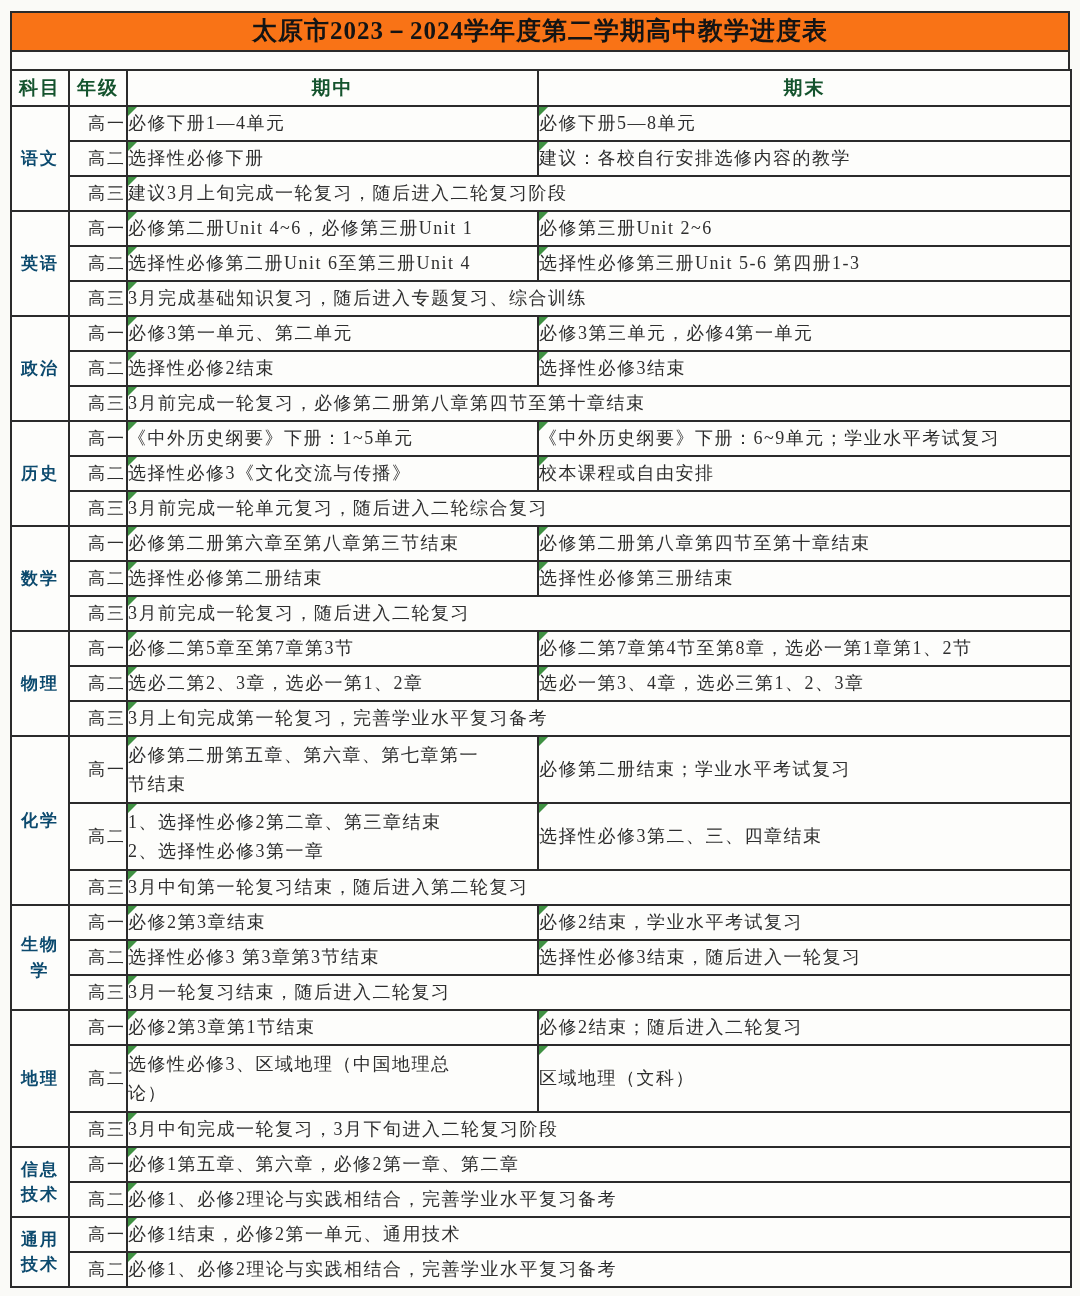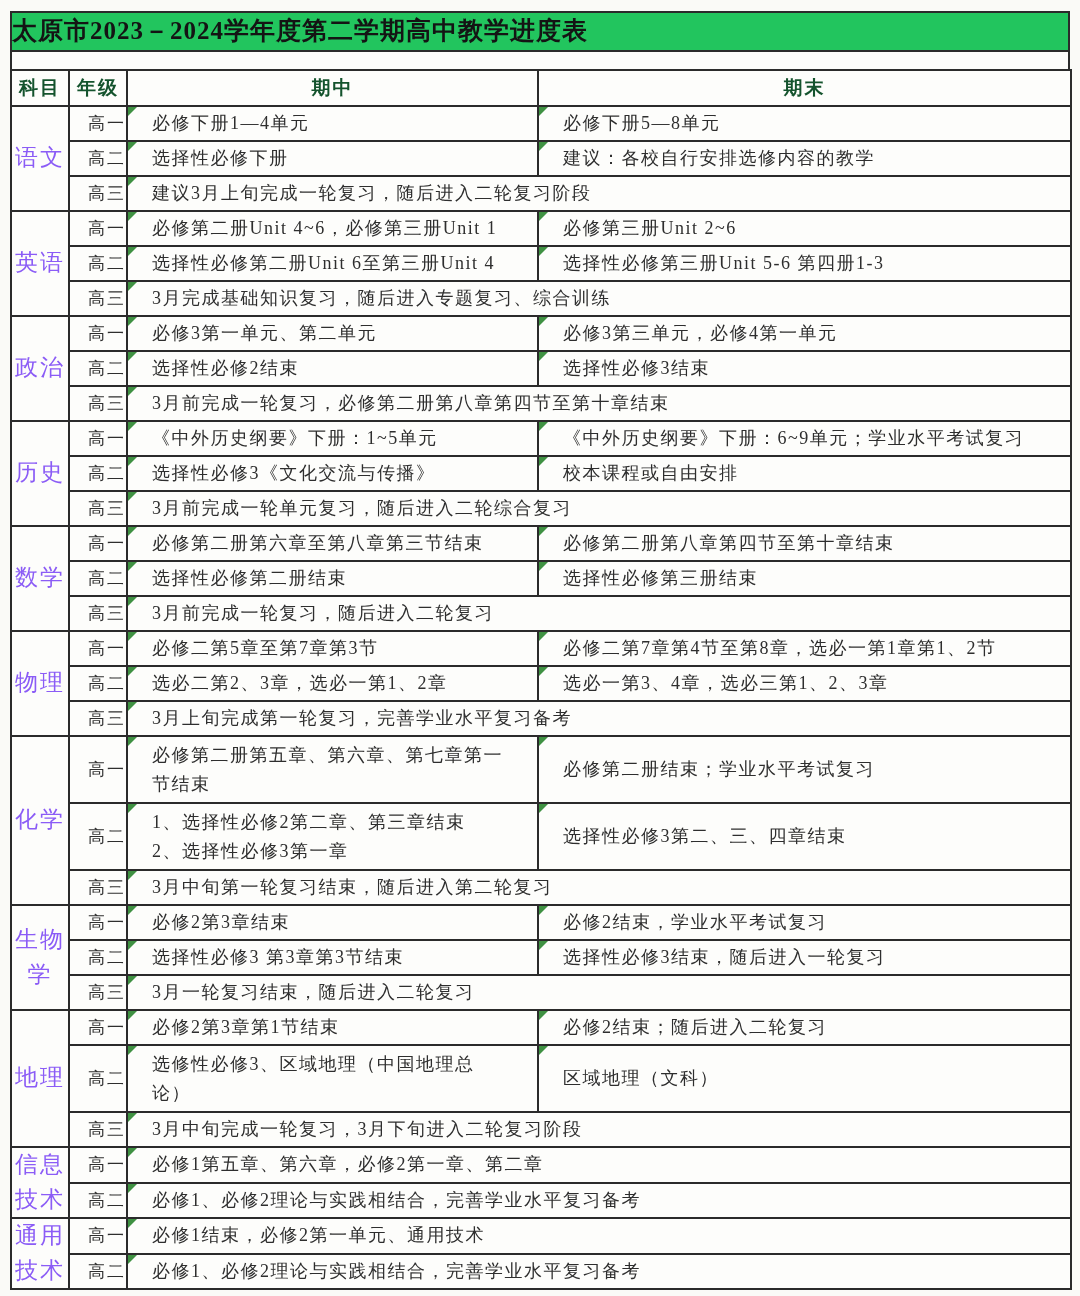--- a/index.html
+++ b/index.html
@@ -10,45 +10,45 @@
     color:#2e2e2e;
     position:relative;
     overflow:hidden;
   }
   .page{position:absolute;inset:0;background:#fafaf7;}
   .wrap{position:absolute;left:10px;top:11px;width:1060px;}
   .title{
     box-sizing:border-box;
     border:2px solid #2b2b2b;
     height:41px;line-height:36px;
-    text-align:left;font-weight:bold;
+    text-align:center;font-weight:bold;
     font-size:25px;letter-spacing:1px;
-    color:#141414;background:#22c55e;
+    color:#141414;background:#f97316;
   }
   .gap{
     box-sizing:border-box;height:17px;
     border-left:2px solid #2b2b2b;border-right:2px solid #2b2b2b;
     background:#fcfcfa;
   }
   table{
     border-collapse:collapse;width:1060px;table-layout:fixed;
     background:#fdfdfb;
   }
   td,th{box-sizing:border-box;border:2px solid #2b2b2b;padding:0;overflow:hidden;}
   th{font-size:19px;font-weight:bold;height:36px;letter-spacing:2px;color:#14532d;}
   tr.std{height:35px;}
   tr.tall{height:67px;}
   td.subject{
-    font-weight:normal;font-size:23px;text-align:center;
-    letter-spacing:2px;line-height:1.5;padding:0 3px;color:#8b5cf6;
+    font-weight:bold;font-size:17px;text-align:center;
+    letter-spacing:2px;line-height:1.5;padding:0 3px;color:#0c4a6e;
   }
   td.grade{font-size:17px;text-align:right;letter-spacing:2px;}
   td.content{
     position:relative;font-size:18px;letter-spacing:1.5px;
-    padding:2px 24px;line-height:1.6;vertical-align:middle;
+    padding:2px 0;line-height:1.6;vertical-align:middle;
   }
   .ct{white-space:pre-line;}
   .flag{
     position:absolute;top:0;left:0;width:0;height:0;
     border-top:9px solid #3f9142;border-right:9px solid transparent;
   }
 </style>
 </head>
 <body>
 

